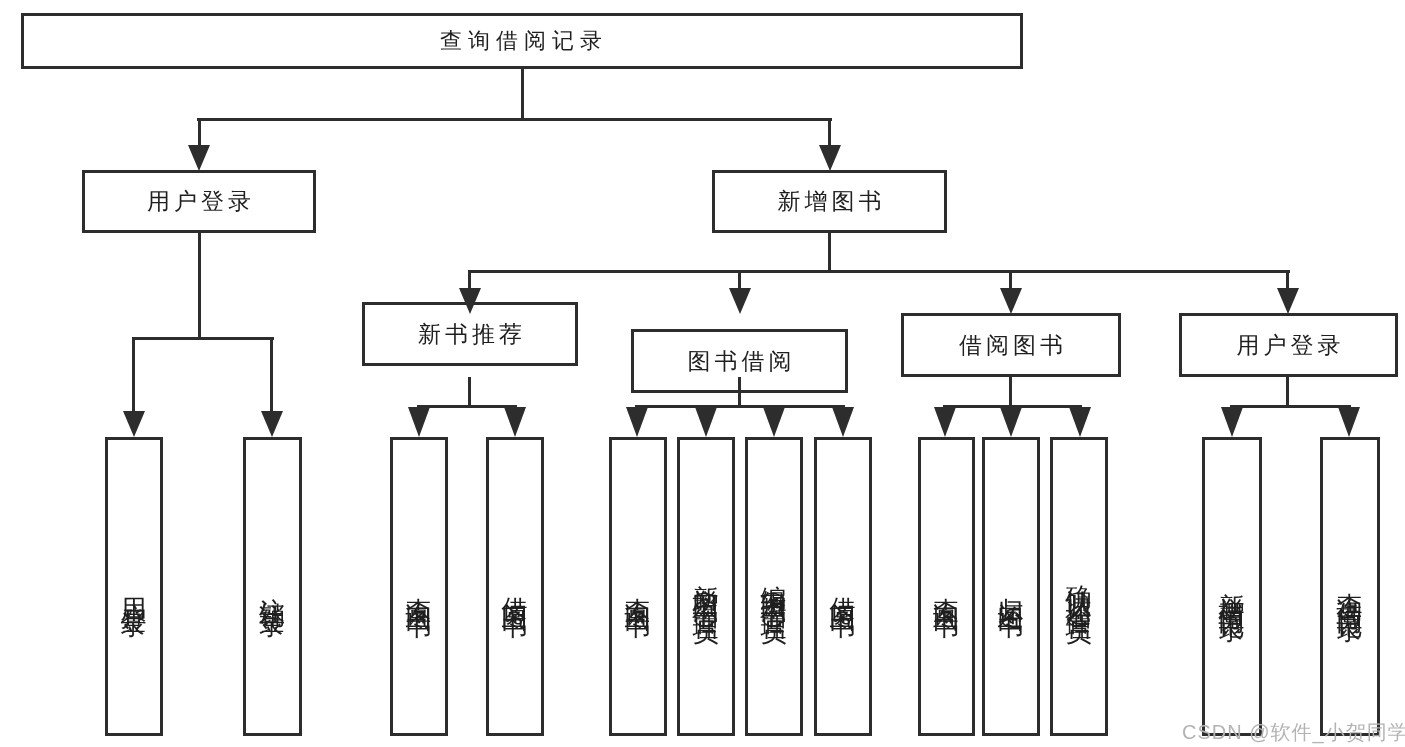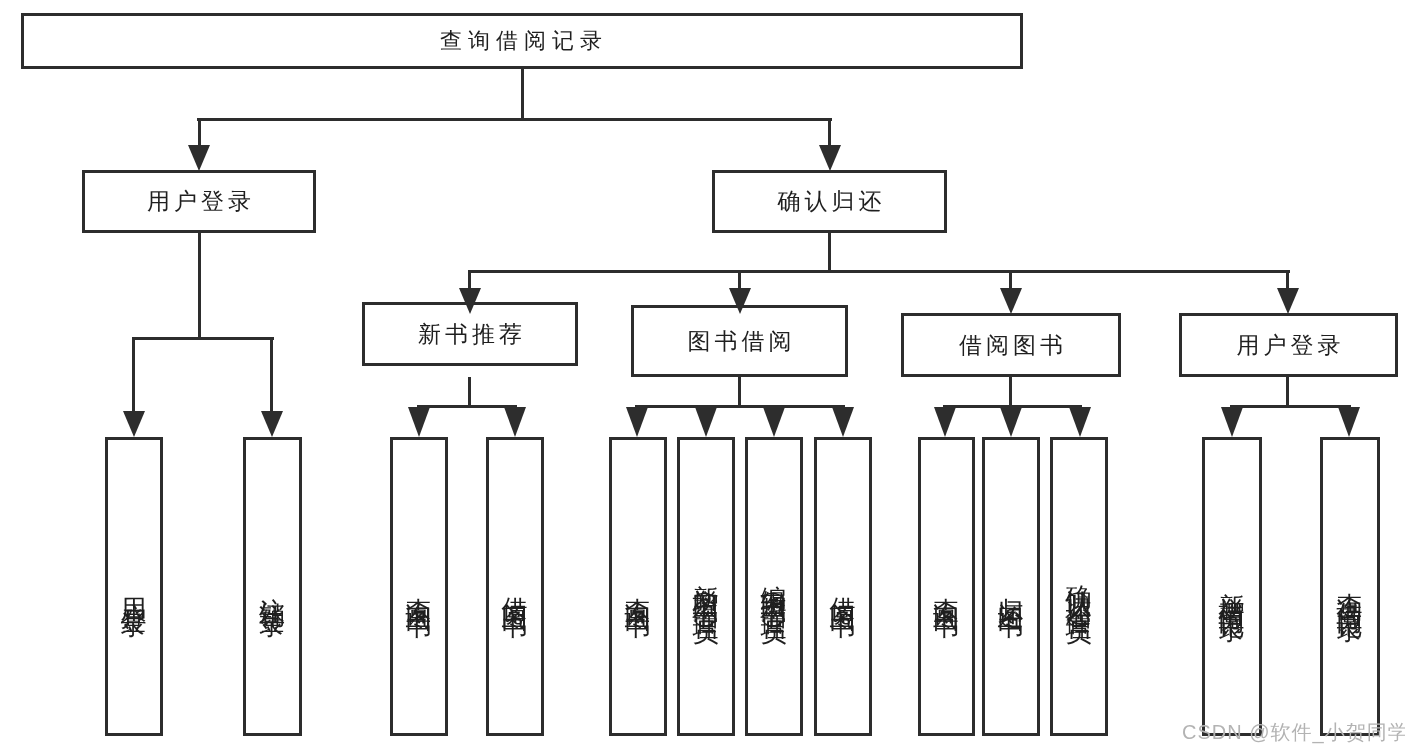--- a/index.html
+++ b/index.html
@@ -67,24 +67,24 @@
   }
 </style>
 </head>
 <body>
 
 <div class="canvas">
 
   <div class="box hbox title" style="left:21px;top:13px;width:1002px;height:56px">查询借阅记录</div>
 
   <div class="box hbox" style="left:82px;top:170px;width:234px;height:63px">用户登录</div>
-  <div class="box hbox" style="left:712px;top:170px;width:235px;height:63px">确认归还</div>
+  <div class="box hbox" style="left:712px;top:170px;width:235px;height:63px">新增图书</div>
 
   <div class="box hbox" style="left:362px;top:302px;width:216px;height:64px">新书推荐</div>
-  <div class="box hbox" style="left:631px;top:305px;width:217px;height:72px">图书借阅</div>
+  <div class="box hbox" style="left:631px;top:329px;width:217px;height:64px">图书借阅</div>
   <div class="box hbox" style="left:901px;top:313px;width:220px;height:64px">借阅图书</div>
   <div class="box hbox" style="left:1179px;top:313px;width:219px;height:64px">用户登录</div>
 
   <div class="box vbox" style="left:105px;width:58px">用户登录</div>
   <div class="box vbox" style="left:243px;width:59px">注销登录</div>
 
   <div class="box vbox" style="left:390px;width:58px">查询图书</div>
   <div class="box vbox" style="left:486px;width:58px">借阅图书</div>
 
   <div class="box vbox" style="left:609px;width:58px">查询图书</div>

